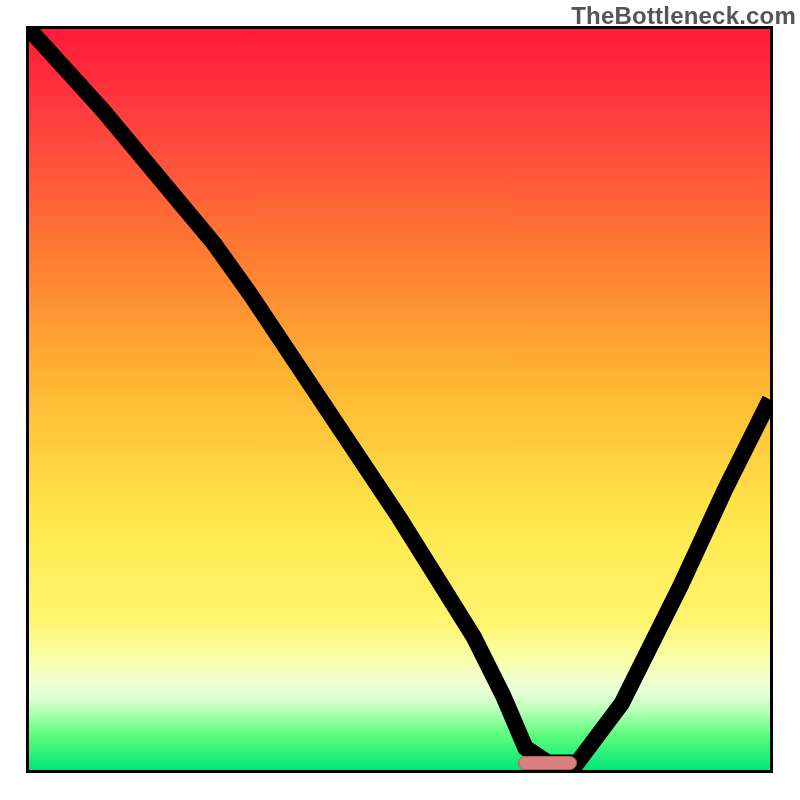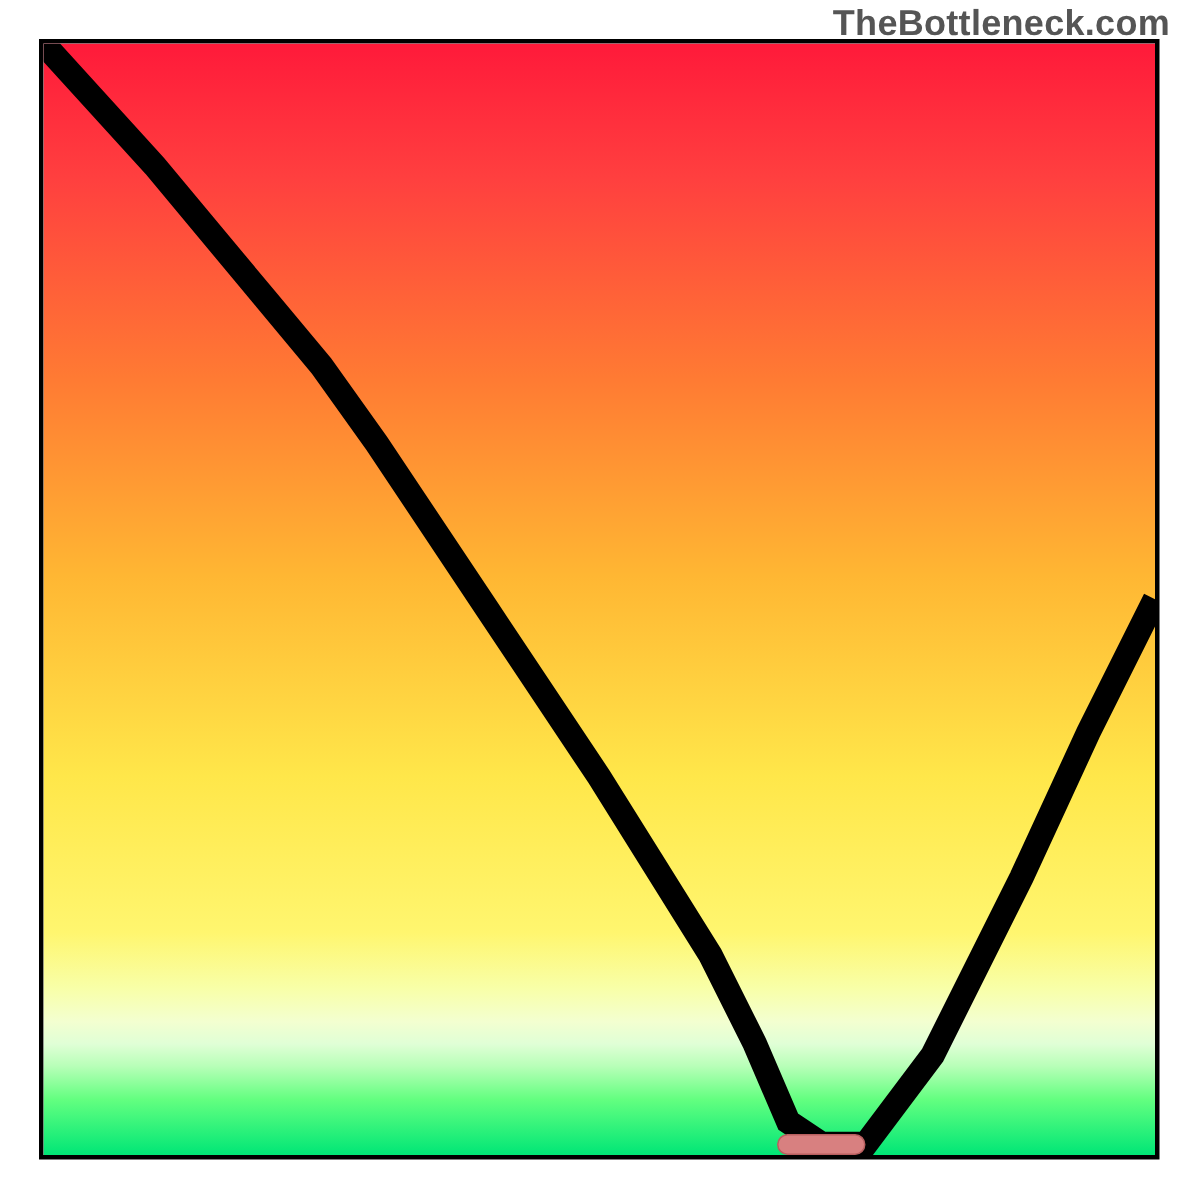--- a/index.html
+++ b/index.html
@@ -11,21 +11,21 @@
     font-family: Arial, Helvetica, sans-serif;
   }
   .wrap {
     position: relative;
     width: 800px;
     height: 800px;
   }
   .watermark {
     position: absolute;
     top: 2px;
-    right: 20px;
+    right: 4px;
     font-size: 24px;
     font-weight: 600;
     color: #555555;
     letter-spacing: 0.2px;
     z-index: 10;
   }
   .frame {
     position: absolute;
     top: 26px;
     left: 26px;

